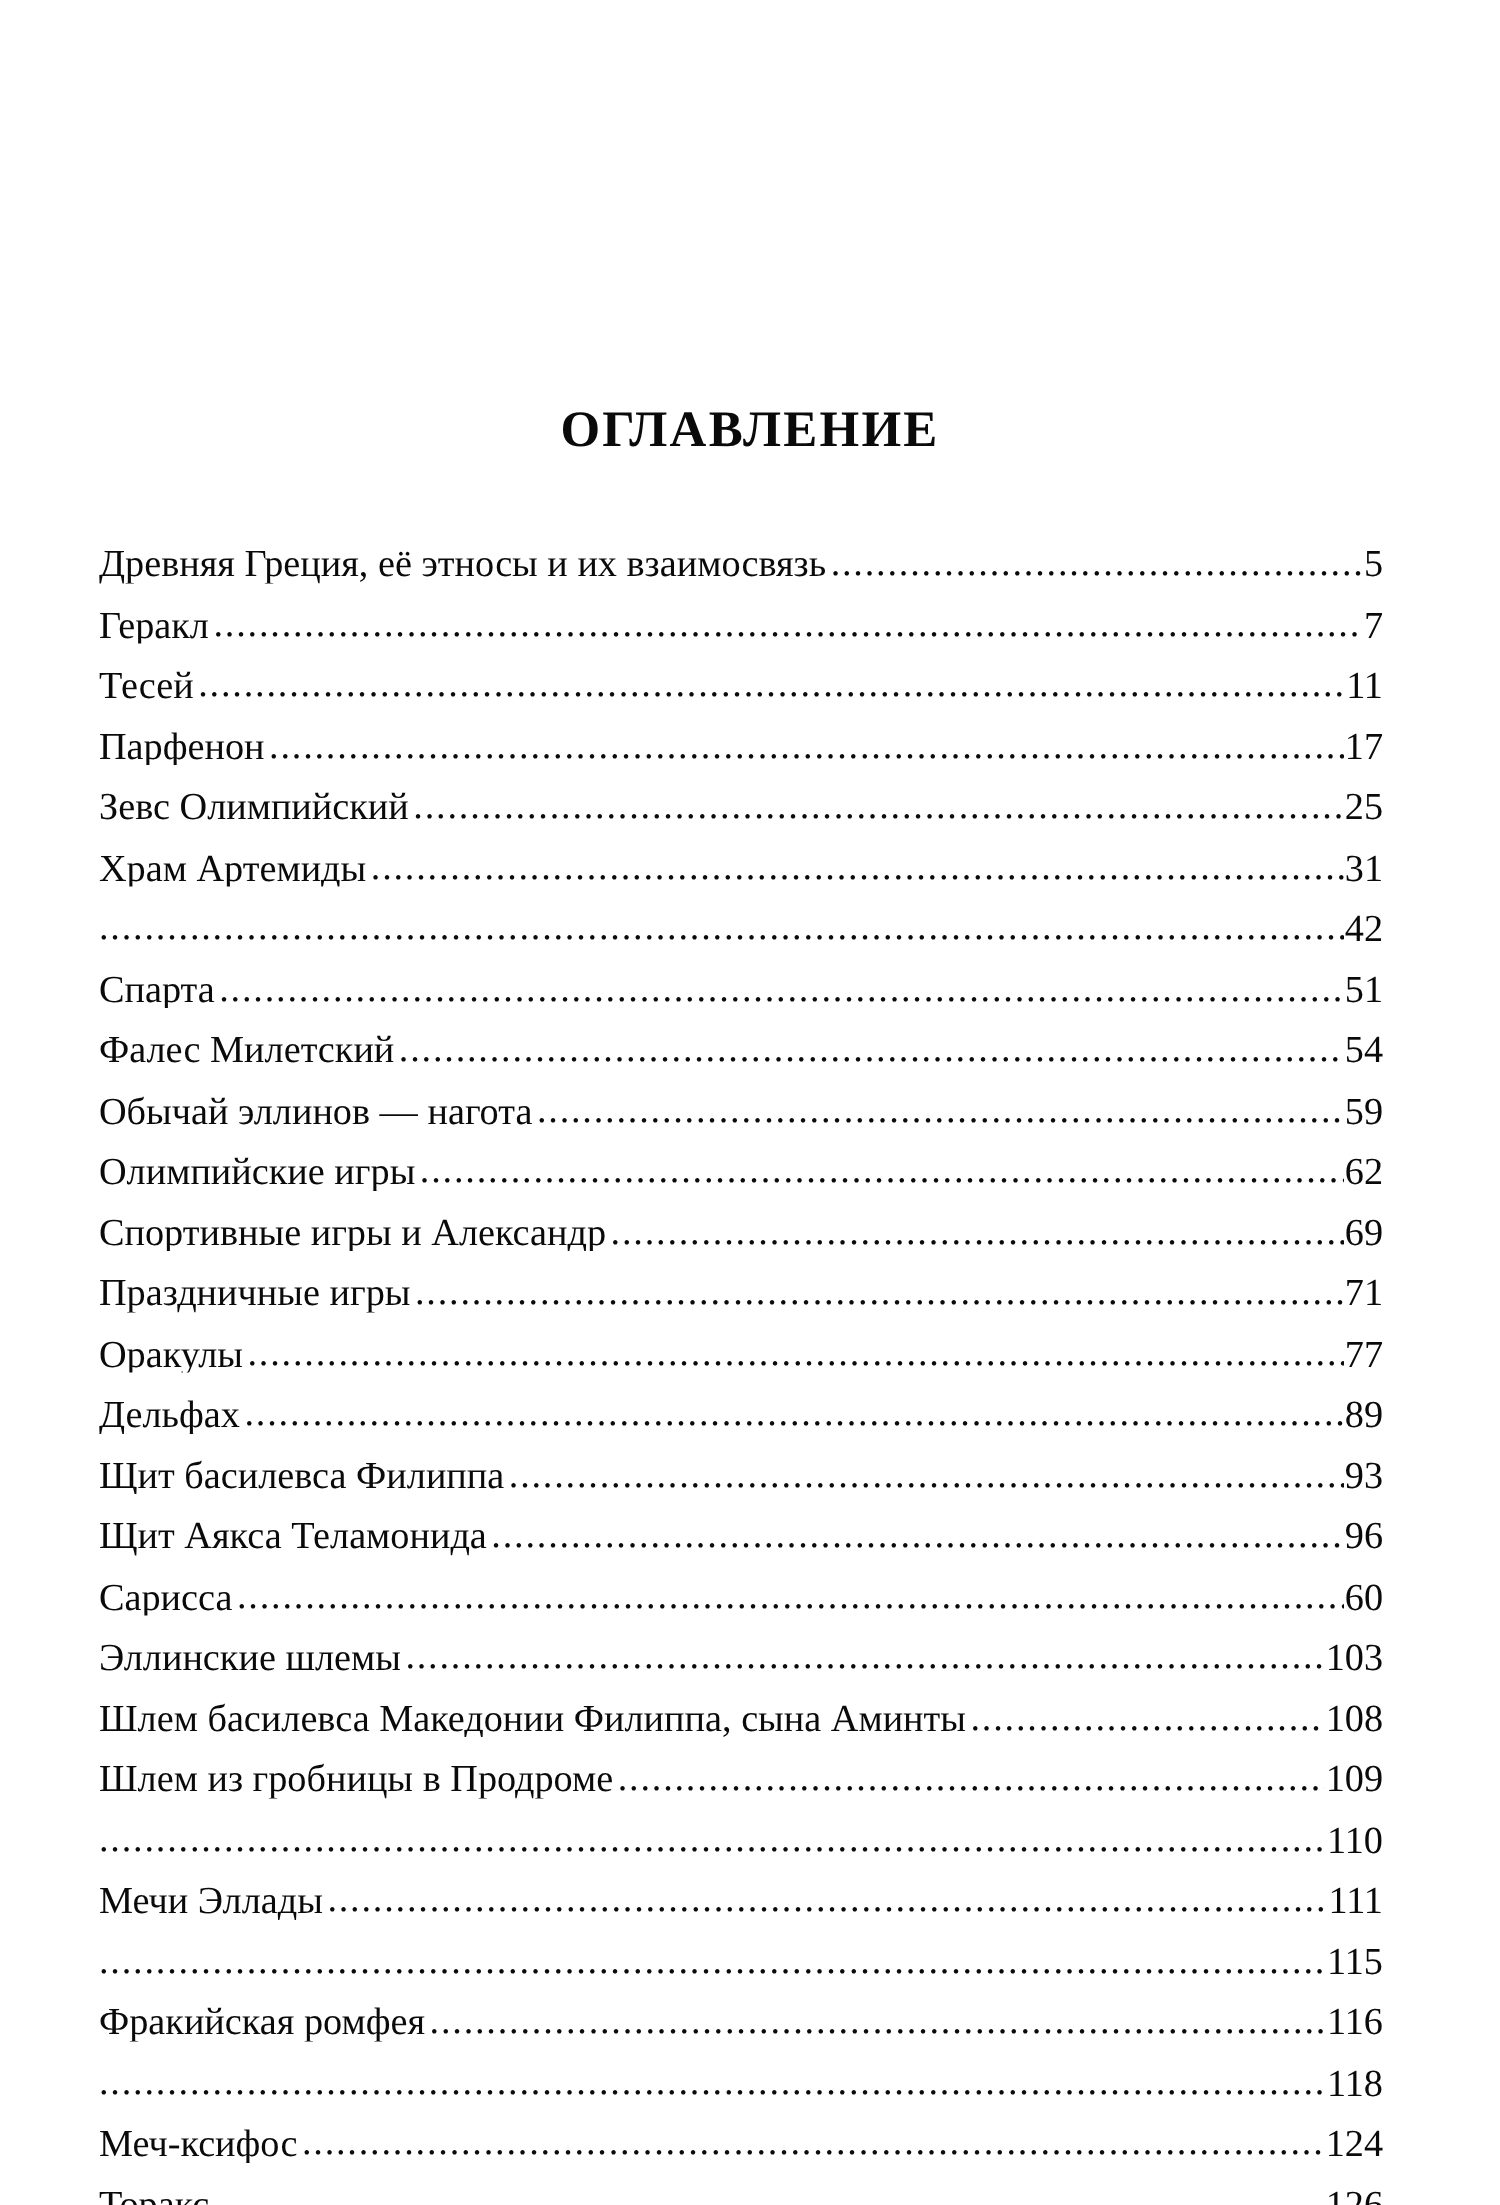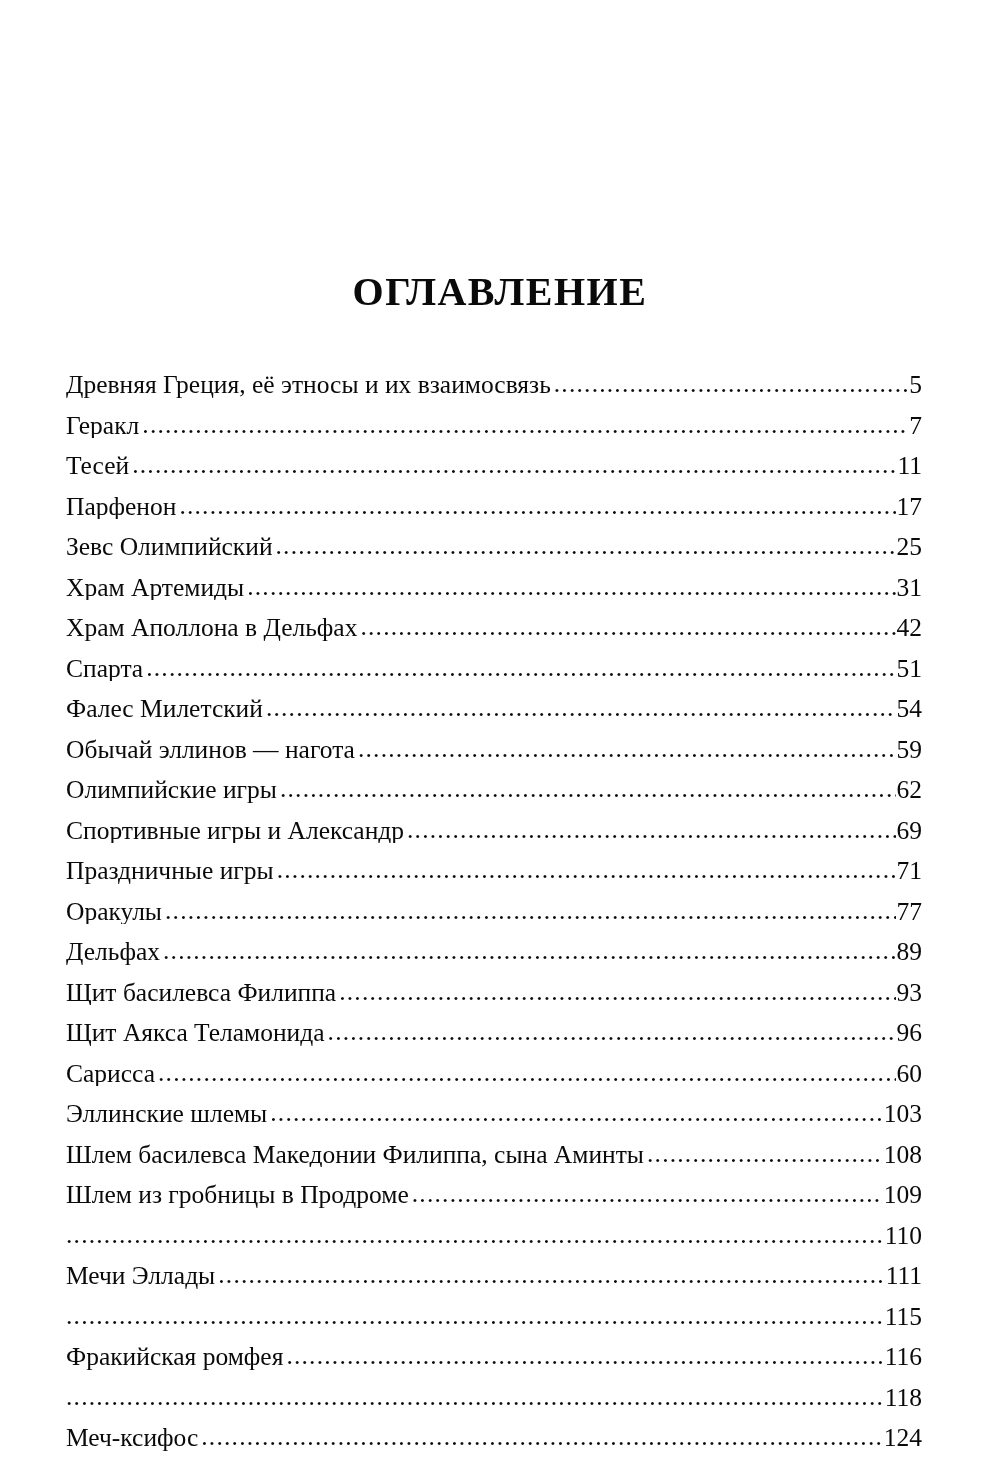--- a/index.html
+++ b/index.html
@@ -17,21 +17,21 @@
   }
   .page {
     width: 1000px;
     height: 1470px;
     box-sizing: border-box;
     padding: 0;
     position: relative;
   }
   .toc-title {
     text-align: center;
-    font-size: 40px;
+    font-size: 34px;
     font-weight: bold;
     letter-spacing: 1.5px;
     margin-top: 268px;
     margin-bottom: 0;
     font-family: "Liberation Serif", serif;
   }
   .toc-list {
     margin: 0;
     padding: 0;
     list-style: none;
@@ -99,21 +99,20 @@
         <span class="toc-label">Зевс Олимпийский</span>
         <span class="toc-dots">................................................................................................................................................................</span>
         <span class="toc-page">25</span>
       </li>
       <li class="toc-row">
         <span class="toc-label">Храм Артемиды</span>
         <span class="toc-dots">................................................................................................................................................................</span>
         <span class="toc-page">31</span>
       </li>
       <li class="toc-row">
-        <span class="toc-label">Храм Аполлона в Дельфах</span>
         <span class="toc-dots">................................................................................................................................................................</span>
         <span class="toc-page">42</span>
       </li>
       <li class="toc-row">
         <span class="toc-label">Спарта</span>
         <span class="toc-dots">................................................................................................................................................................</span>
         <span class="toc-page">51</span>
       </li>
       <li class="toc-row">
         <span class="toc-label">Фалес Милетский</span>

